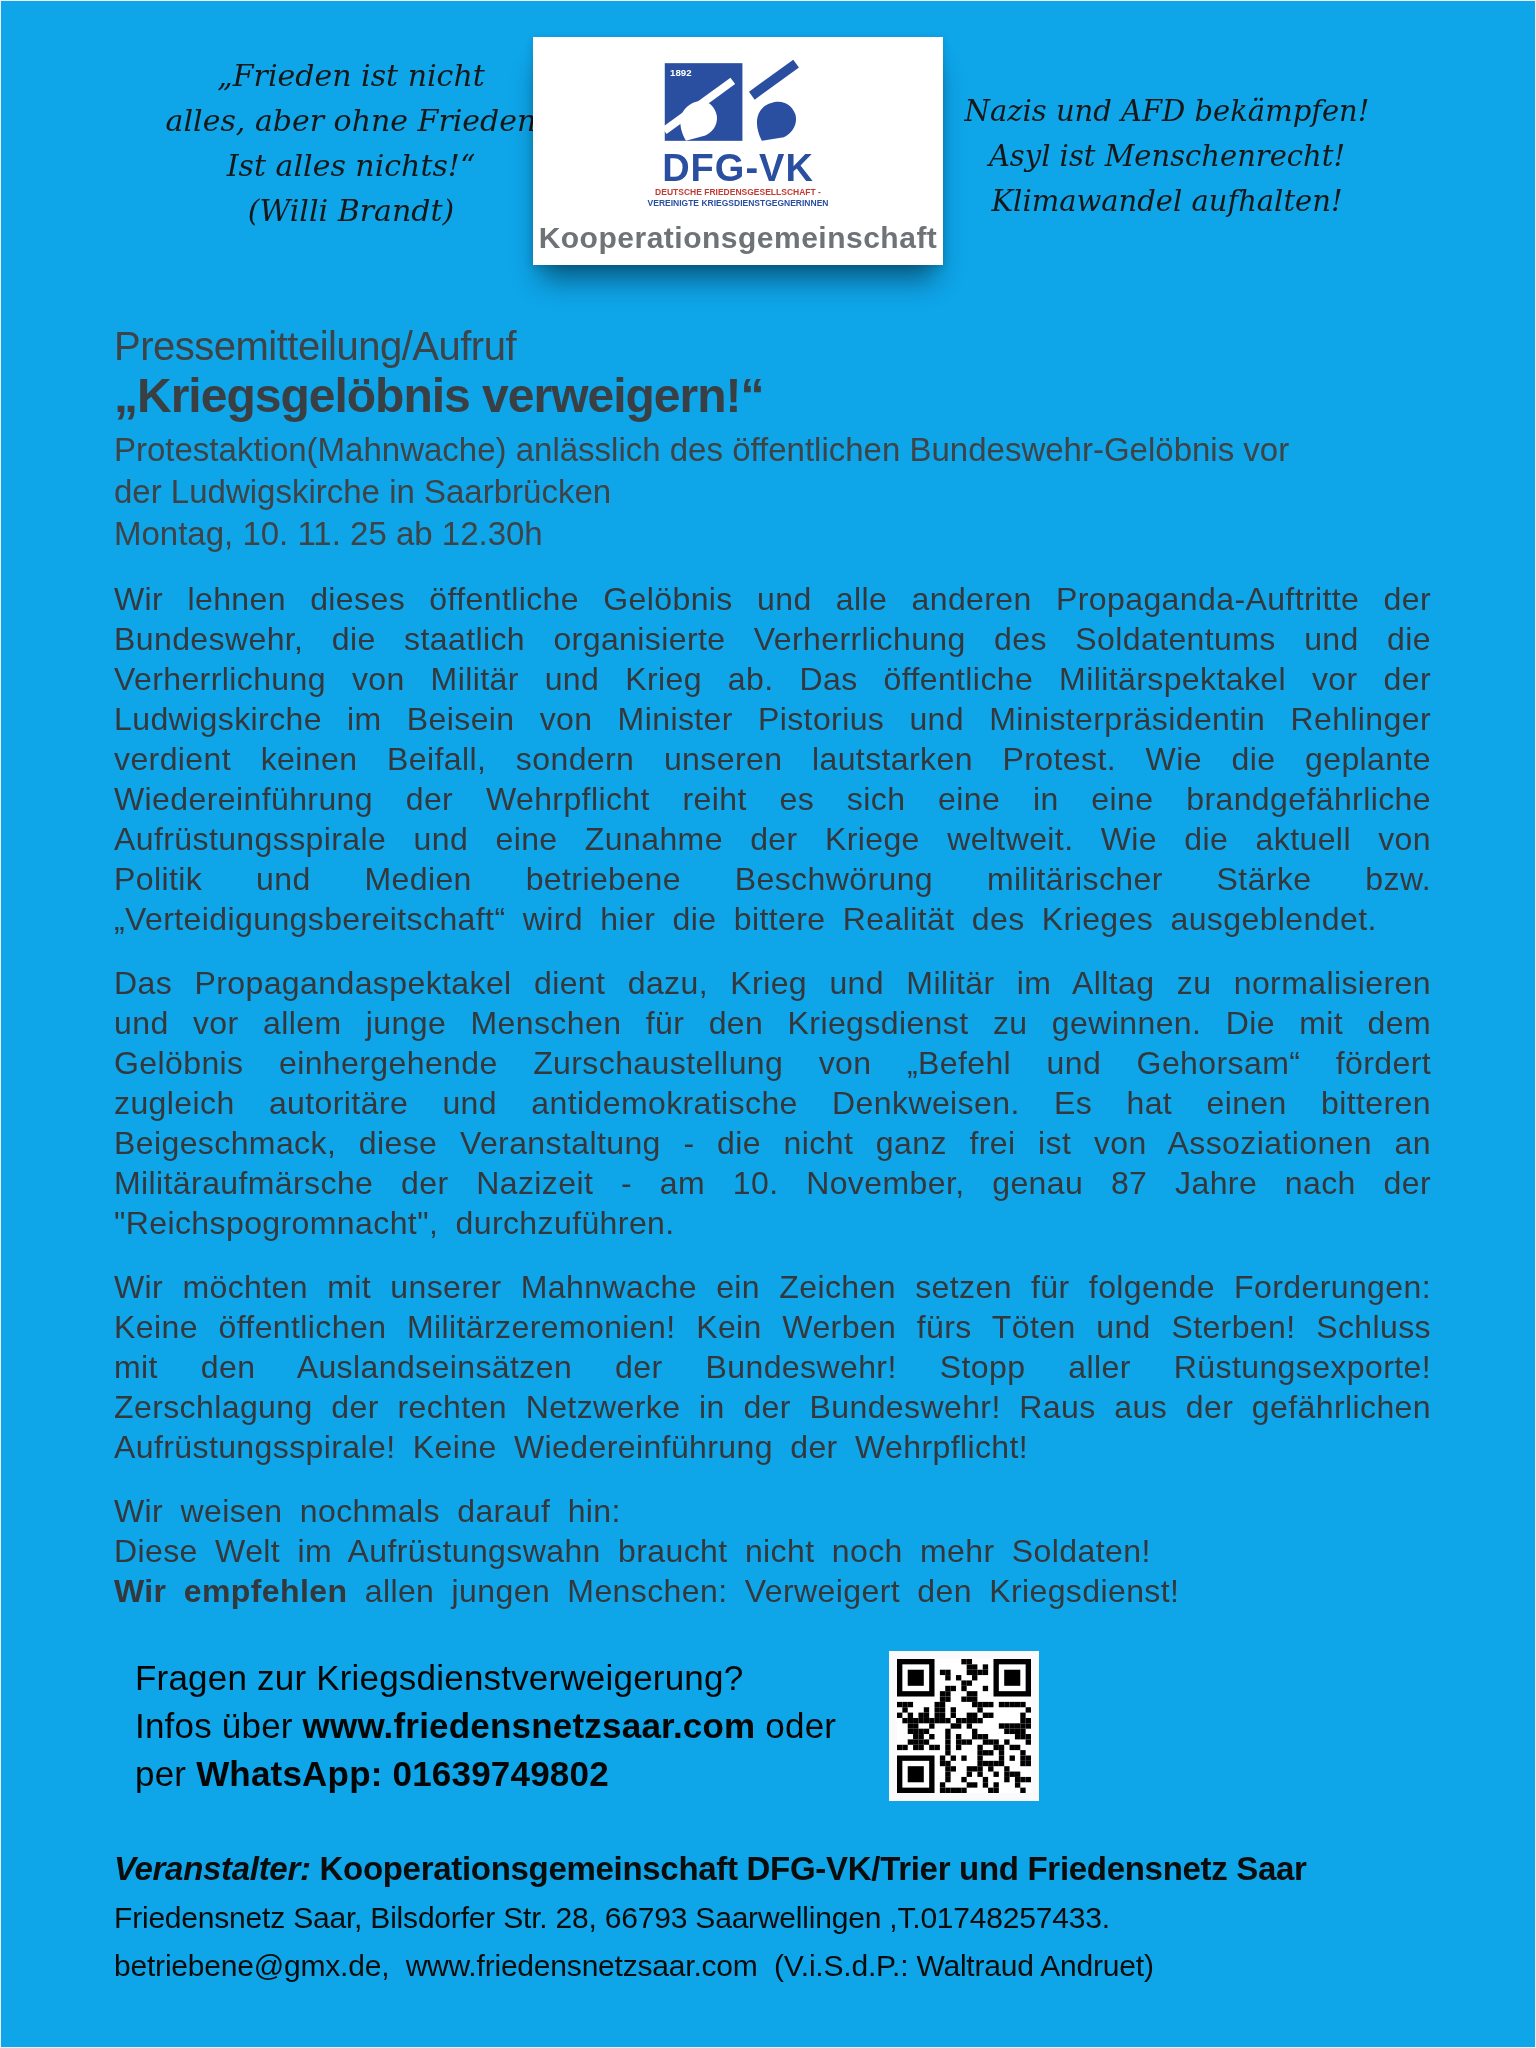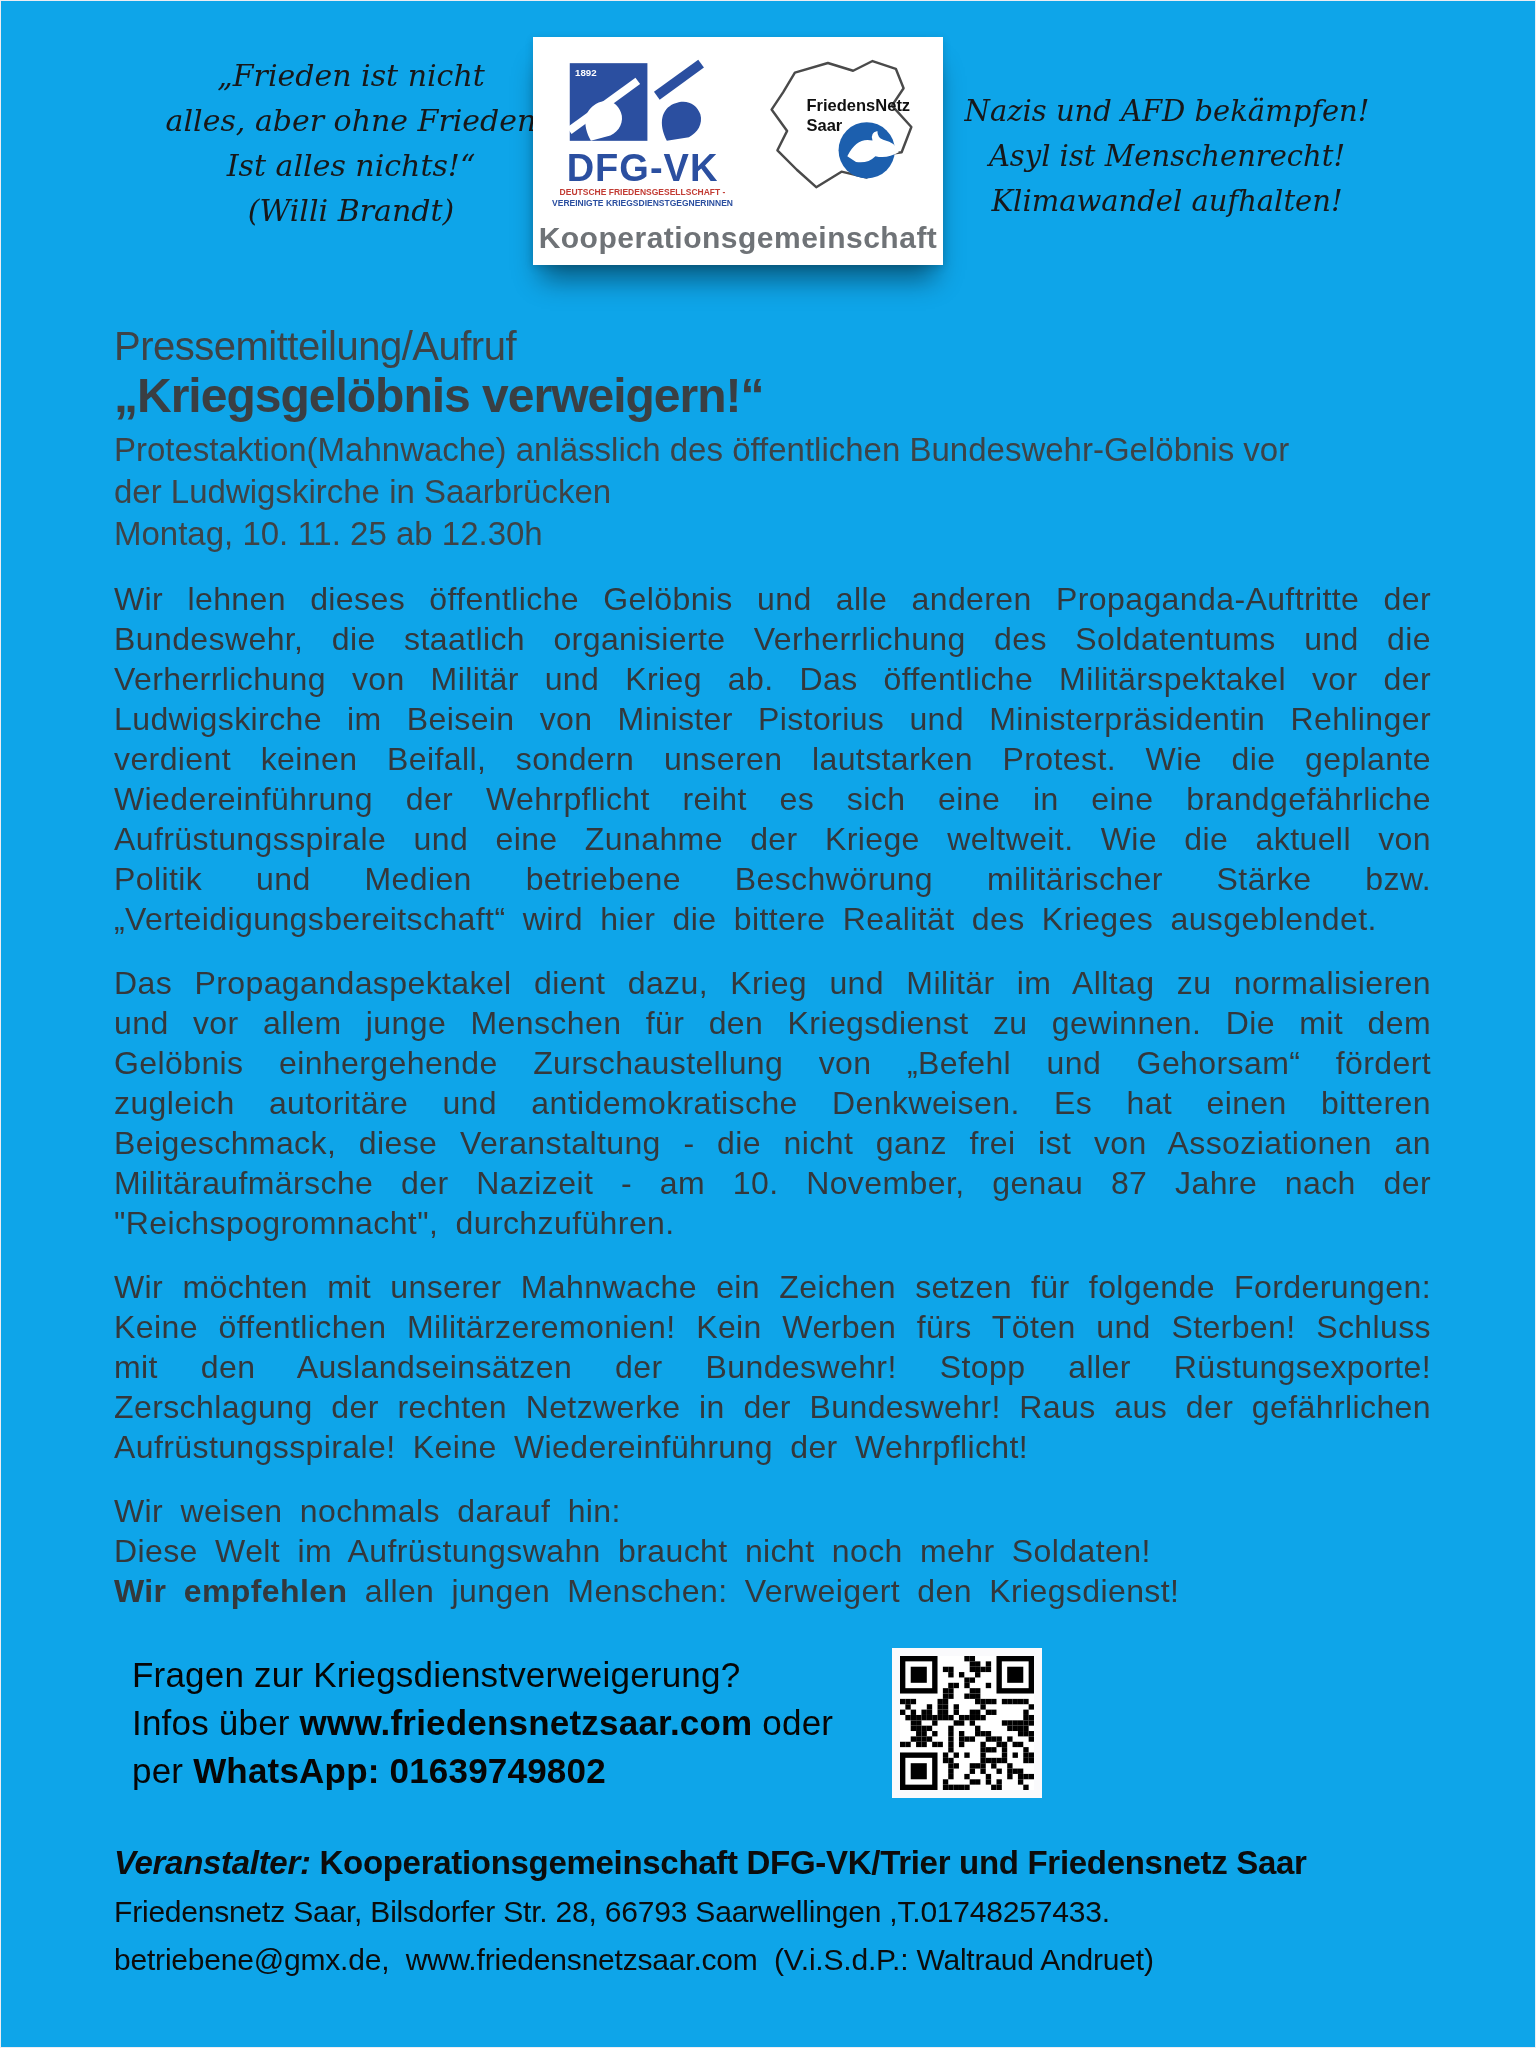--- a/index.html
+++ b/index.html
@@ -28,21 +28,21 @@
   .article{margin:0 104px 0 113px;color:#34383c;}
   .kicker{margin-top:30px;font-size:40px;line-height:46px;color:#3e4347;letter-spacing:-.5px;}
   .headline{font-size:48px;line-height:54px;font-weight:bold;color:#3a3f43;letter-spacing:-1px;}
   .subhead{margin-top:6px;font-size:33px;line-height:42px;color:#3e4347;}
   .subline{white-space:nowrap;}
   p.body{margin:24px 0 0 0;font-size:32px;line-height:40px;text-align:justify;
          letter-spacing:.4px;word-spacing:8px;}
   .note{margin-top:24px;font-size:32px;line-height:40px;letter-spacing:.4px;word-spacing:8px;}
 
   
-  .info-box{box-sizing:border-box;margin:20px 0 0 -11px;width:1126px;border:5px solid #0ea5e9;
+  .info-box{box-sizing:border-box;margin:20px 0 0 -11px;width:1126px;border:8px solid #0ea5e9;
             padding:12px 12px 12px 24px;display:flex;align-items:center;color:#060606;}
   .info-lines{flex:1;font-size:35px;line-height:48px;letter-spacing:.2px;}
   .qr-wrap{margin-right:170px;background:#fafafc;padding:8px;}
   .qr-wrap svg{display:block;width:134px;height:134px;}
 
   
   .footer{margin:26px 104px 0 113px;color:#0c0c0c;}
   .footer-org{font-size:33px;line-height:44px;font-weight:bold;letter-spacing:-.3px;}
   .org-label{font-style:italic;}
   .footer-line{font-size:30px;line-height:42px;letter-spacing:-.2px;margin-top:6px;}
@@ -76,29 +76,20 @@
             <g transform="rotate(-36 122 28)">
               <rect x="96" y="22" width="62" height="11" fill="#2b4fa0"></rect>
             </g>
             <path d="M112 94 c-10 -20 -6 -36 8 -42 c14 -6 26 0 30 12 c3 11 -3 21 -13 26 z" fill="#2b4fa0"></path>
           </svg>
           <div class="dfgvk-acronym">DFG-VK</div>
           <div class="dfgvk-sub1">DEUTSCHE FRIEDENSGESELLSCHAFT -</div>
           <div class="dfgvk-sub2">VEREINIGTE KRIEGSDIENSTGEGNERINNEN</div>
         </div>
 
-        <div class="fns">
-          <svg width="165" height="146" viewBox="0 0 170 150">
-            <path d="M38 18 L72 8 L98 16 L118 6 L142 14 L150 34 L138 52 L158 74 L148 100 L120 104 L112 126 L86 120 L60 136 L40 118 L20 98 L30 78 L14 56 L26 38 Z" fill="#ffffff" stroke="#4a4a4a" stroke-width="2.5" stroke-linejoin="round"></path>
-            <text x="50" y="58" font-size="17" font-weight="bold" fill="#111111" font-family="Liberation Sans, sans-serif">FriedensNetz</text>
-            <text x="50" y="78" font-size="17" font-weight="bold" fill="#111111" font-family="Liberation Sans, sans-serif">Saar</text>
-            <circle cx="112" cy="98" r="29" fill="#1c5fae"></circle>
-            <path d="M92 104 q10 -20 26 -16 q-3 -8 5 -10 q0 7 6 9 q14 3 16 13 q-12 7 -24 4 q-8 8 -20 6 z" fill="#ffffff"></path>
-          </svg>
-        </div>
       </div>
       <div class="caption">Kooperationsgemeinschaft</div>
     </div>
 
     <div class="hand slogans">
       <div>Nazis und AFD bekämpfen!</div>
       <div>Asyl ist Menschenrecht!</div>
       <div>Klimawandel aufhalten!</div>
     </div>
   </div>

